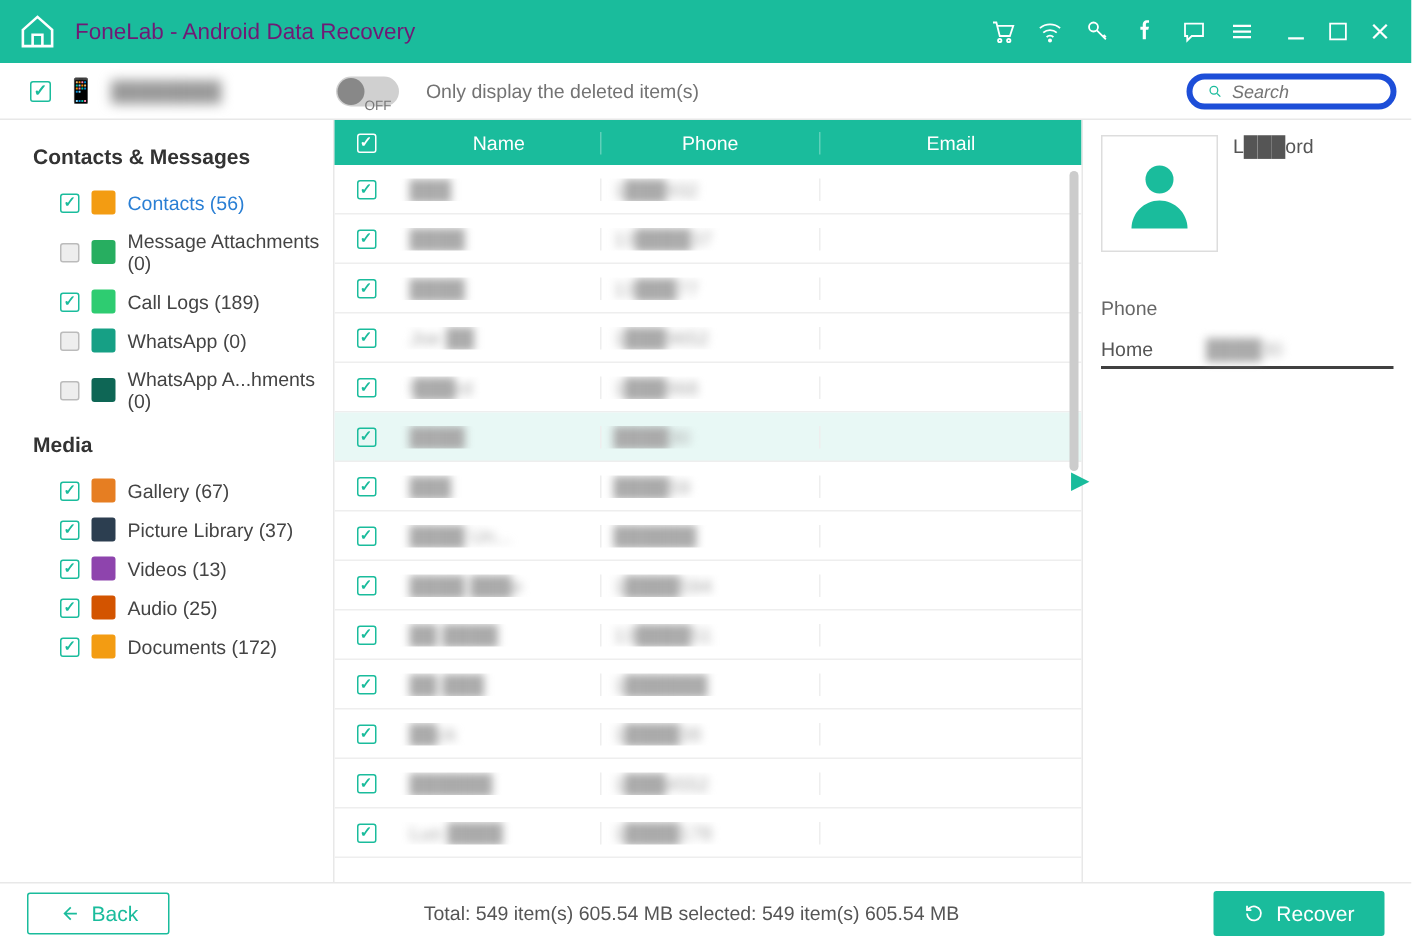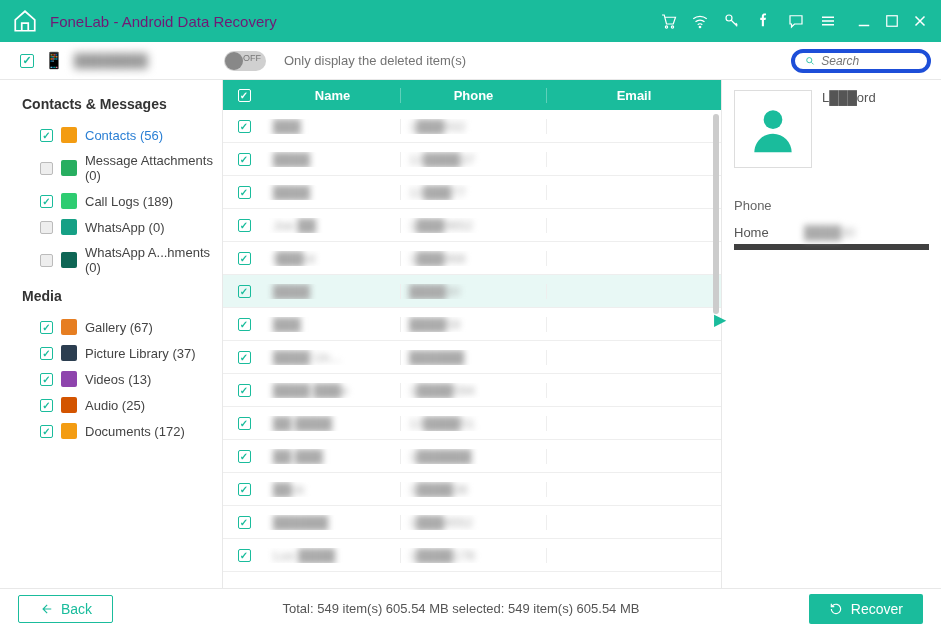--- a/index.html
+++ b/index.html
@@ -12,39 +12,39 @@
 .titlebar .win-ctrl { display: flex; gap: 10px; margin-left: 18px; }
 .titlebar .win-ctrl span { width: 18px; height: 18px; display: inline-flex; align-items: center; justify-content: center; cursor: pointer; }
 
 .toolbar { height: 38px; display: flex; align-items: center; padding: 0 10px 0 20px; border-bottom: 1px solid #e8e8e8; gap: 10px; }
 .toolbar .chk { width: 14px; height: 14px; border: 1.5px solid #1abc9c; border-radius: 2px; display: inline-flex; align-items: center; justify-content: center; }
 .toolbar .chk::after { content: "✓"; color: #1abc9c; font-size: 11px; font-weight: bold; }
 .toolbar .dev-ic { color: #1abc9c; font-size: 16px; }
 .toolbar .dev-name { color: #999; filter: blur(4px); width: 110px; font-size: 13px; }
 .toolbar .toggle { width: 42px; height: 20px; background: #d0d0d0; border-radius: 10px; position: relative; margin-left: 30px; }
 .toolbar .toggle .knob { width: 18px; height: 18px; background: #888; border-radius: 50%; position: absolute; left: 1px; top: 1px; }
-.toolbar .toggle .lbl { position: absolute; right: 5px; top: 2px; font-size: 9px; color: #777; }
+.toolbar .toggle .lbl { position: absolute; right: 5px; top: 14px; font-size: 9px; color: #777; }
 .toolbar .toggle-text { font-size: 13px; color: #737373; margin-left: 8px; flex: 1; }
 .toolbar .search { width: 140px; height: 24px; border: 4px solid #1d4ed8; border-radius: 12px; display: flex; align-items: center; padding: 0 10px; gap: 6px; }
 .toolbar .search input { border: none; outline: none; width: 100%; font-size: 12px; font-style: italic; color: #999; }
 
 .main { display: flex; height: 508px; }
 
 .sidebar { width: 222px; padding: 8px 6px 8px 22px; overflow: hidden; }
 .sb-head { font-size: 14px; font-weight: bold; color: #333; margin: 8px 0 10px 0; }
 .sb-item { display: flex; align-items: center; gap: 8px; padding: 5px 0; font-size: 13px; color: #444; cursor: pointer; }
 .sb-item.active { color: #2a7fd4; }
 .sb-item .chk { width: 13px; height: 13px; border: 1.5px solid #1abc9c; border-radius: 2px; display: inline-flex; align-items: center; justify-content: center; margin-left: 18px; flex-shrink: 0; }
 .sb-item .chk.on::after { content: "✓"; color: #1abc9c; font-size: 10px; font-weight: bold; }
 .sb-item .chk.off { border-color: #bbb; background: #eee; }
 .sb-item .cat-ic { width: 16px; height: 16px; border-radius: 2px; flex-shrink: 0; display: inline-flex; align-items: center; justify-content: center; font-size: 10px; color: #fff; }
 
 .content { flex: 1; display: flex; border-left: 1px solid #e8e8e8; }
 .table-wrap { width: 498px; display: flex; flex-direction: column; position: relative; }
-.thead { display: flex; background: #1abc9c; color: #fff; height: 30px; align-items: center; font-size: 13px; font-weight: bold; }
+.thead { display: flex; background: #1abc9c; color: #fff; height: 30px; align-items: center; font-size: 13px; }
 .thead .col-chk { width: 42px; display: flex; align-items: center; justify-content: center; }
 .thead .col-chk .hchk { width: 13px; height: 13px; border: 1.5px solid #fff; border-radius: 2px; display: inline-flex; align-items: center; justify-content: center; }
 .thead .col-chk .hchk::after { content: "✓"; color: #fff; font-size: 10px; font-weight: bold; }
 .thead .col-name { width: 136px; text-align: center; border-right: 1px solid rgba(255,255,255,0.3); }
 .thead .col-phone { width: 146px; text-align: center; border-right: 1px solid rgba(255,255,255,0.3); }
 .thead .col-email { flex: 1; text-align: center; }
 .tbody { flex: 1; overflow-y: auto; }
 .row { display: flex; height: 33px; align-items: center; border-bottom: 1px solid #eee; font-size: 13px; color: #555; }
 .row.sel { background: #e8f8f5; }
 .row .col-chk { width: 42px; display: flex; align-items: center; justify-content: center; }
@@ -56,21 +56,21 @@
 .blur { filter: blur(3px); color: #aaa; }
 .scroll-ind { position: absolute; right: 2px; top: 34px; width: 6px; height: 200px; background: #ccc; border-radius: 3px; }
 
 .detail { flex: 1; border-left: 1px solid #e8e8e8; padding: 10px 12px; font-size: 13px; position: relative; }
 .detail .avatar-box { display: flex; gap: 10px; }
 .detail .avatar { width: 78px; height: 78px; border: 1px solid #ddd; display: flex; align-items: center; justify-content: center; }
 .detail .avatar svg { width: 56px; height: 56px; }
 .detail .dname { color: #555; }
 .detail .dsec { margin-top: 30px; }
 .detail .dsec-title { color: #666; margin-bottom: 8px; }
-.detail .drow { display: flex; border-bottom: 6px solid #404040; padding: 4px 0; color: #555; }
+.detail .drow { display: flex; border-bottom: 2px solid #404040; padding: 4px 0; color: #555; }
 .detail .drow .dlabel { width: 70px; }
 .expand-handle { position: absolute; left: -8px; top: 230px; color: #1abc9c; font-size: 16px; }
 
 .footer { height: 40px; border-top: 1px solid #e8e8e8; display: flex; align-items: center; padding: 0 18px; gap: 20px; }
 .footer .back-btn { border: 1px solid #1abc9c; color: #1abc9c; padding: 5px 20px; border-radius: 2px; font-size: 14px; cursor: pointer; display: inline-flex; align-items: center; gap: 8px; }
 .footer .status { flex: 1; text-align: center; font-size: 13px; color: #555; }
 .footer .recover-btn { background: #1abc9c; color: #fff; padding: 7px 20px; border-radius: 2px; font-size: 14px; cursor: pointer; display: inline-flex; align-items: center; gap: 8px; }
 </style>
 </head>
 <body>

